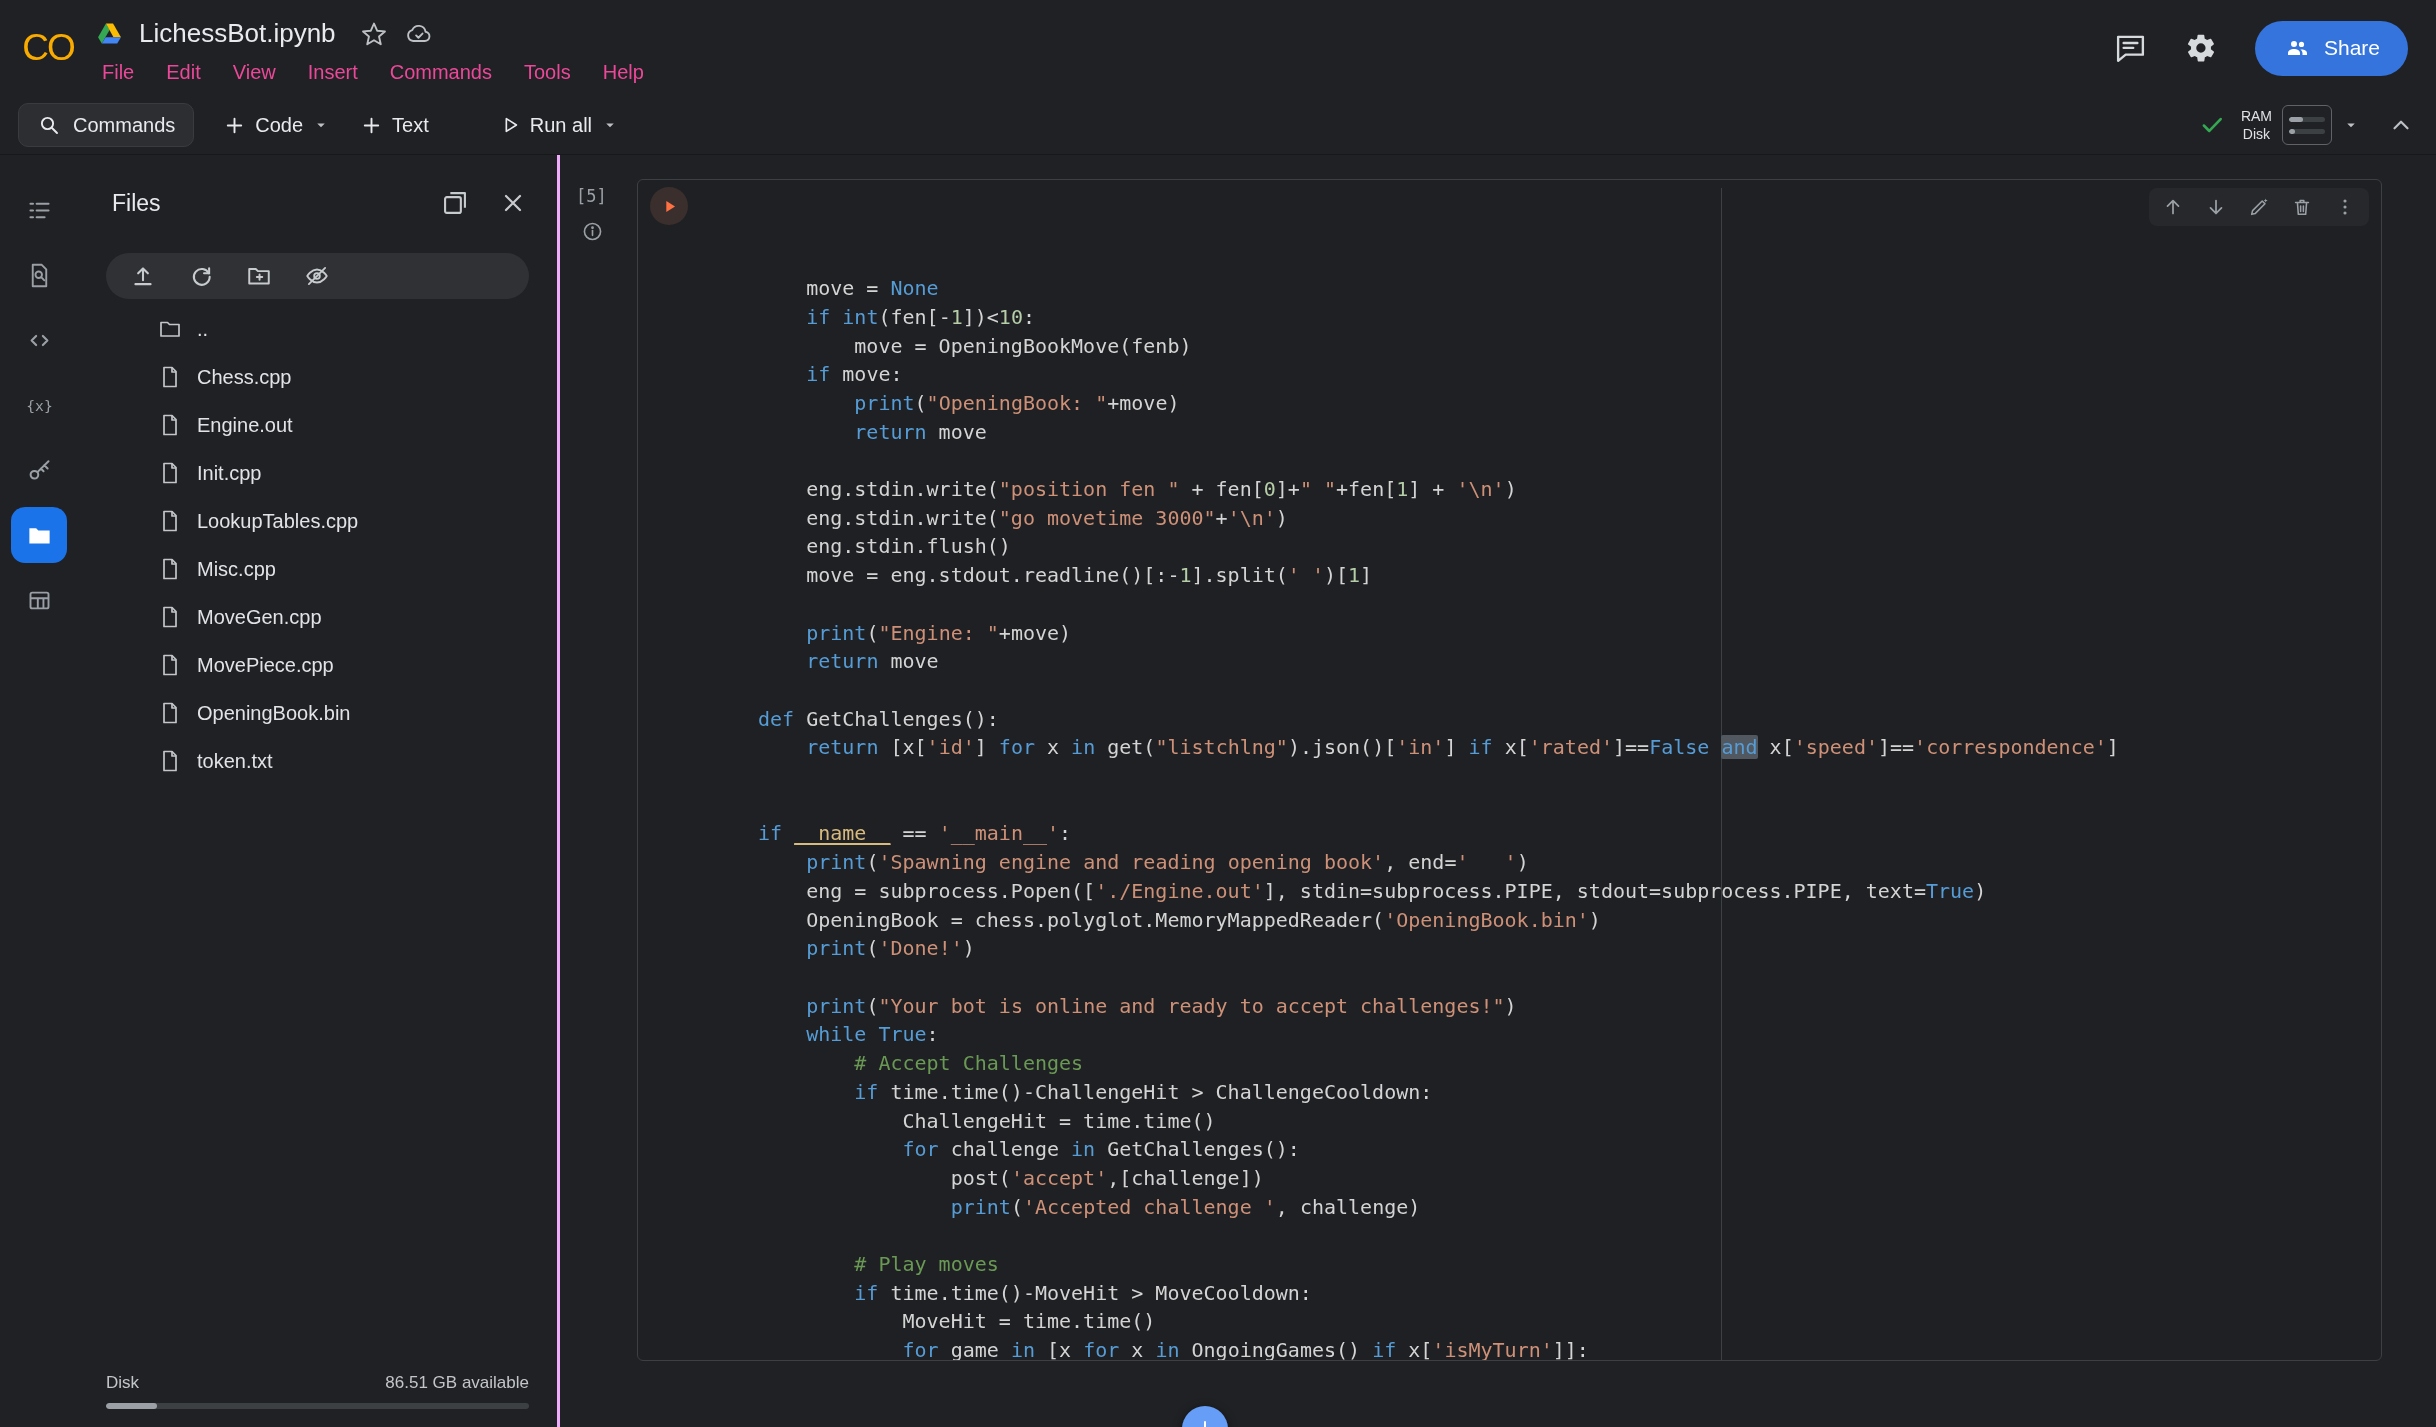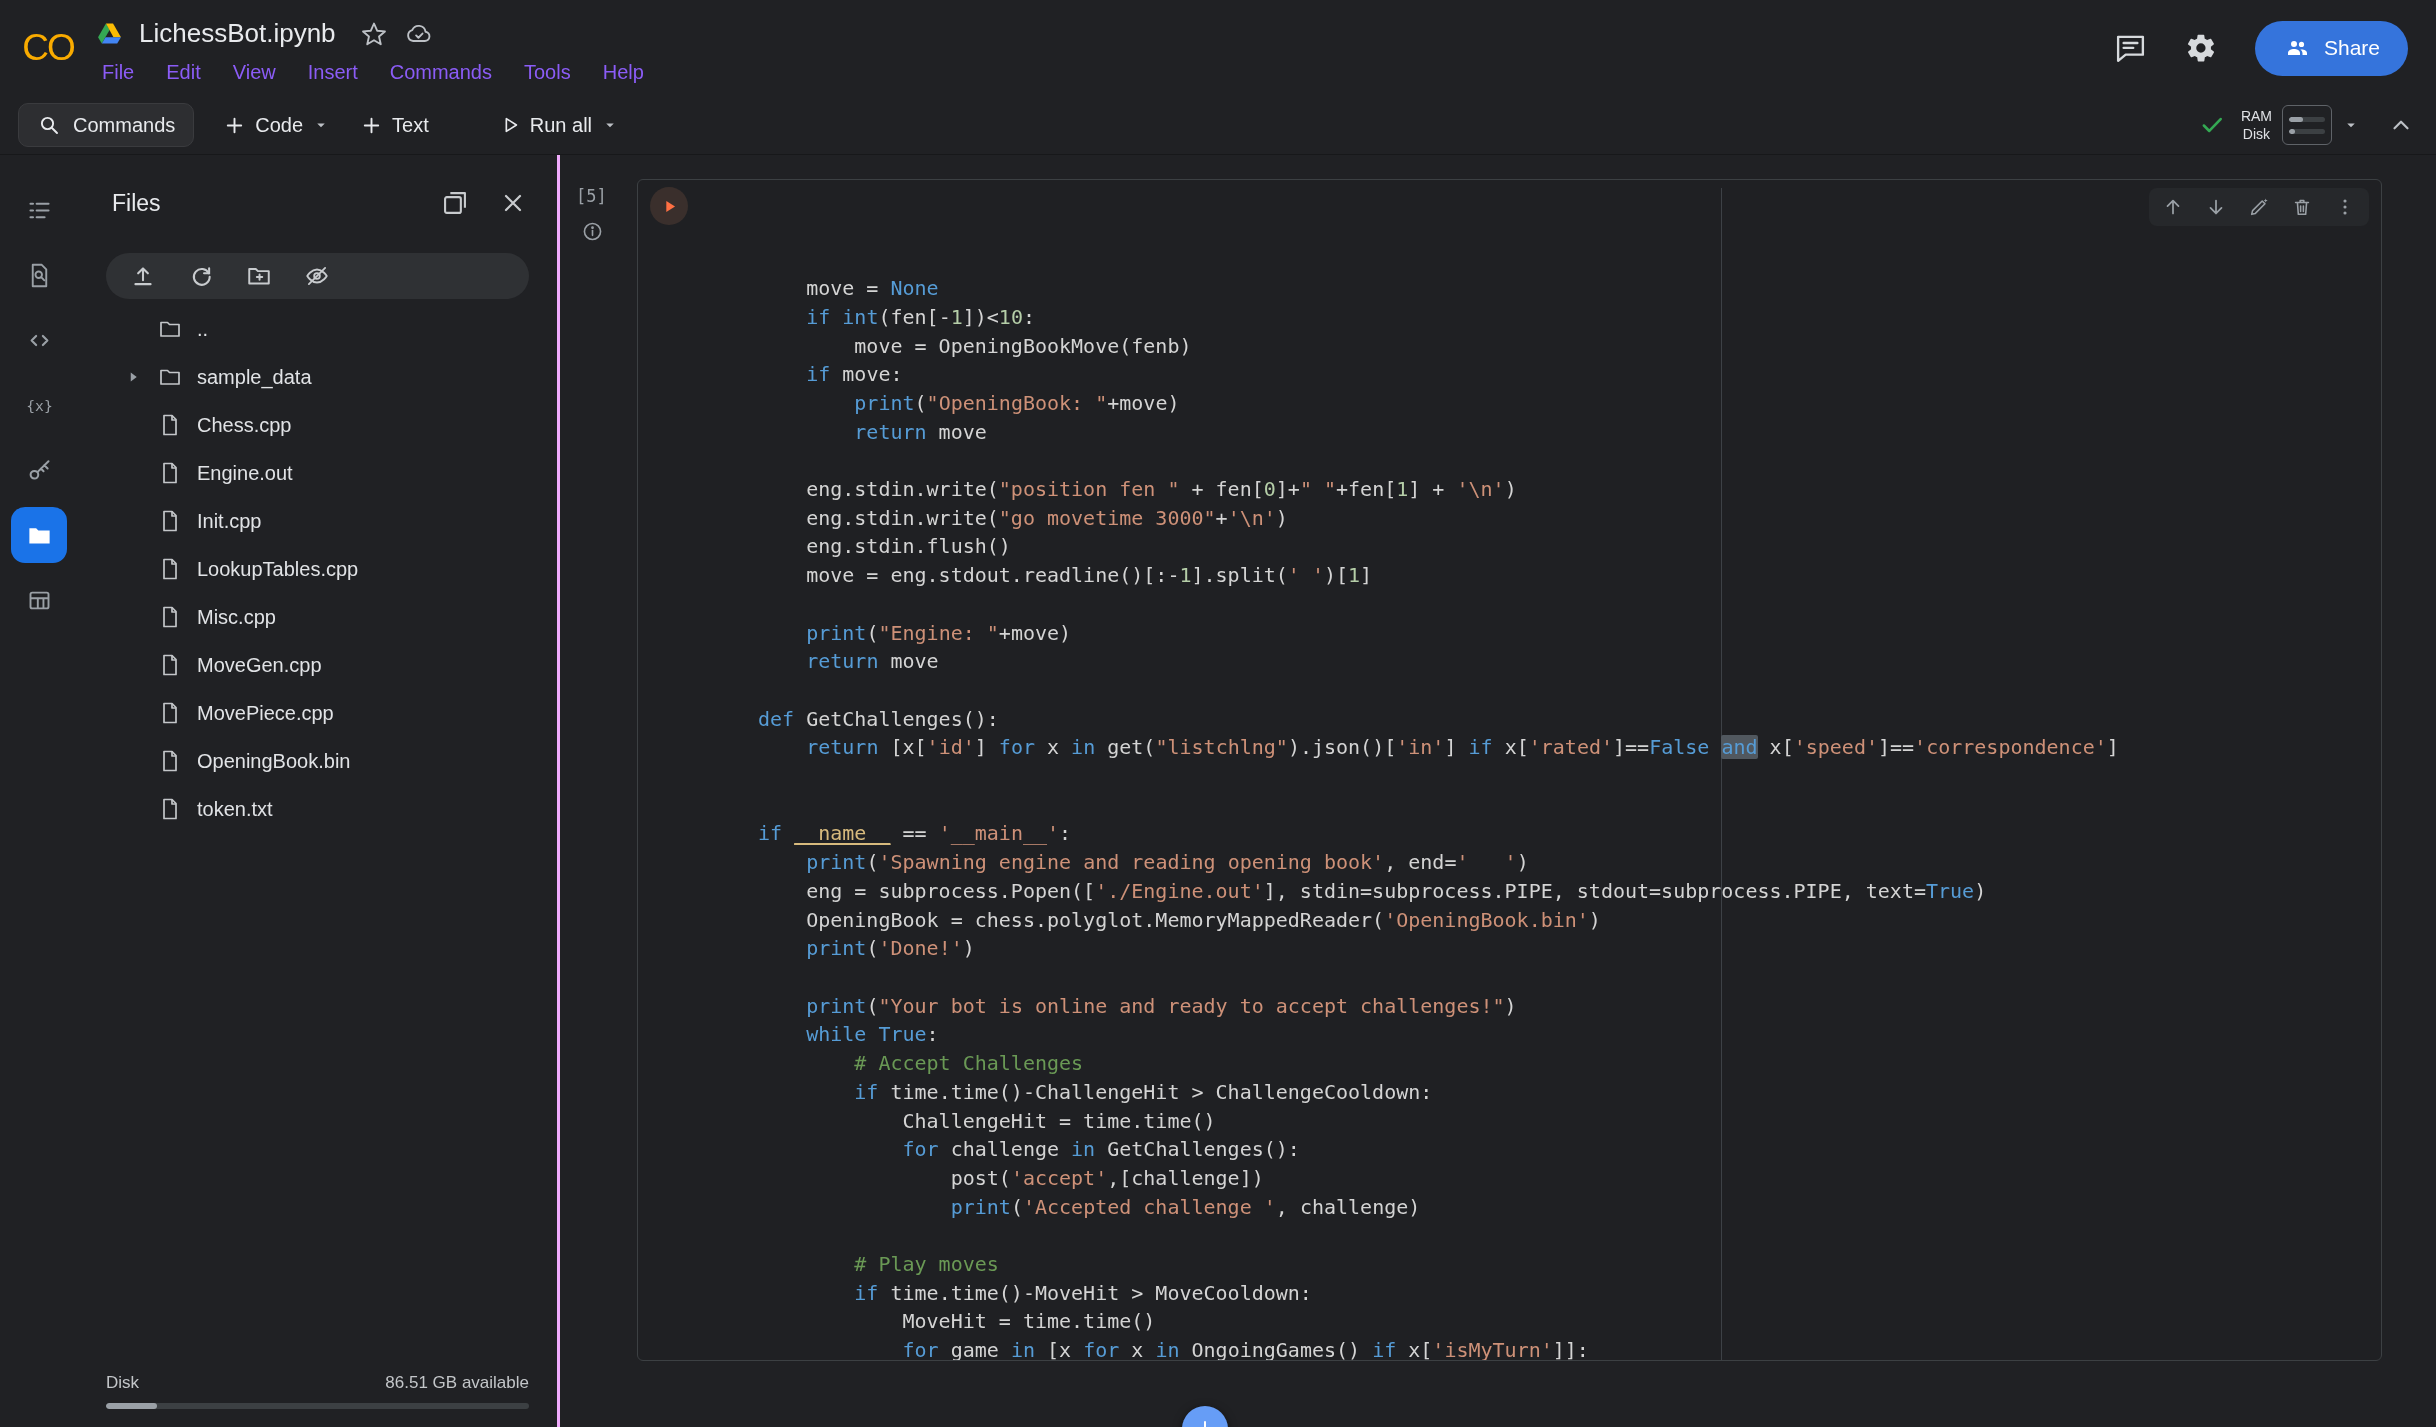--- a/index.html
+++ b/index.html
@@ -8,21 +8,21 @@
   svg{display:block}
   button{background:none;border:none;color:inherit;font:inherit;cursor:pointer}
 
   
   .header{height:96px;display:flex;align-items:stretch}
   .logo{width:96px;display:flex;align-items:center;justify-content:center;font-weight:400;font-size:37px;letter-spacing:-2px;color:var(--logo-orange,#f9ab00)}
   .head-main{flex:1;display:flex;flex-direction:column;justify-content:center;padding-top:4px}
   .title-row{display:flex;align-items:center;gap:16px;height:42px}
   .nb-title{font-size:26px;color:#e8eaed}
   .title-ic{color:#bdc1c6;display:flex;align-items:center;justify-content:center}
-  .menu-row{display:flex;font-size:20px;color:#8b5cf6;margin-left:-10px;margin-top:2px}
+  .menu-row{display:flex;font-size:20px;color:#ec4899;margin-left:-10px;margin-top:2px}
   .menu-item{padding:4px 16px;border-radius:6px}
   .head-right{display:flex;align-items:center;gap:38px;padding-right:28px}
   .hicon{color:#d7dadd;display:flex;align-items:center;justify-content:center}
   .share-btn{display:flex;align-items:center;gap:13px;background:var(--share-blue,#3574dc);color:#fff;height:55px;border-radius:28px;padding:0 28px;font-size:21px;font-weight:500}
 
   
   .toolbar{height:59px;display:flex;align-items:center;padding:0 18px;border-bottom:1px solid #17181a;}
   .commands-btn{display:flex;align-items:center;gap:12px;background:#2d2e31;border:1px solid #3a3b3e;border-radius:10px;height:44px;padding:0 18px;font-size:20px;color:#e8eaed}
   .tb-btn{display:flex;align-items:center;gap:9px;height:44px;padding:0 15px;font-size:20px;color:#e8eaed;border-radius:8px}
   .tb-btn .caret{color:#bdc1c6}
@@ -342,34 +342,20 @@
 
     <span class="f-ic">
       <svg width="24" height="24" viewBox="0 0 24 24" fill="none" stroke="currentColor" stroke-width="1.7" stroke-linejoin="round">
                 <path d="M3 5.5h6.5l2 2H21V19H3z"></path>
               </svg>
     </span>
 
     <span class="row-label">..</span>
   </div>
 
-  <div class="tree-row">
-    <span class="caret-ic">
-      <svg width="18" height="18" viewBox="0 0 24 24" fill="currentColor">
-                <path d="M9 6l8 6-8 6z"></path>
-              </svg>
-    </span>
-    <span class="f-ic">
-      <svg width="24" height="24" viewBox="0 0 24 24" fill="none" stroke="currentColor" stroke-width="1.7" stroke-linejoin="round">
-                <path d="M3 5.5h6.5l2 2H21V19H3z"></path>
-              </svg>
-    </span>
-
-    <span class="row-label">sample_data</span>
-  </div>
 
   <div class="tree-row">
 
     <span class="f-ic">
       <svg width="24" height="24" viewBox="0 0 24 24" fill="none" stroke="currentColor" stroke-width="1.7" stroke-linejoin="round">
                 <path d="M6 2.5h8l4 4V21.5H6z"></path>
                 <path d="M14 2.5V7h4"></path>
               </svg>
     </span>
     <span class="row-label">Chess.cpp</span>

